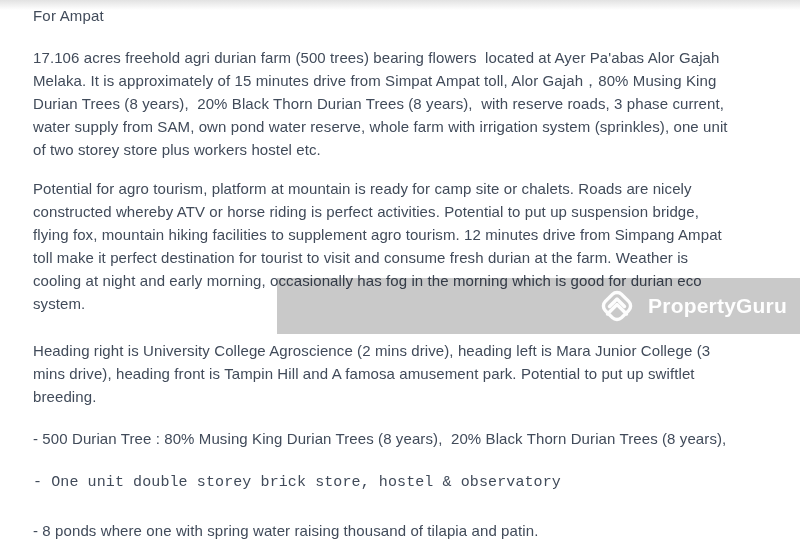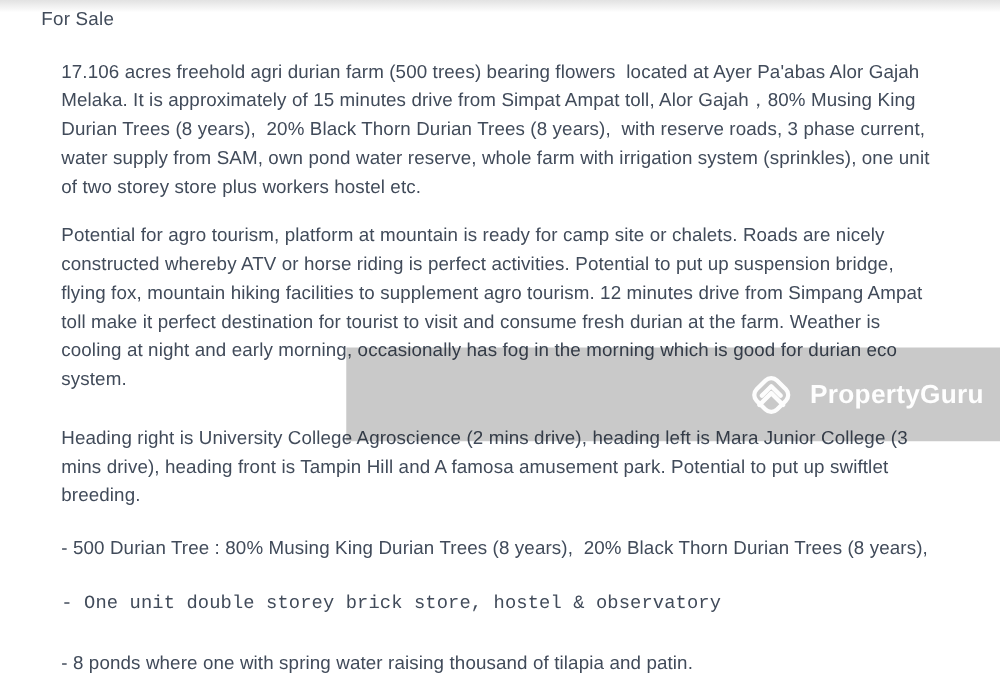--- a/index.html
+++ b/index.html
@@ -23,39 +23,39 @@
     padding: 6px 0 0 33px;
     width: 767px;
     color: #414b5a;
   }
   .status-label {
     font-size: 15px;
     line-height: 20px;
     letter-spacing: 0.2px;
   }
   .para {
-    margin: 16px;
+    margin: 0;
     font-size: 15px;
     line-height: 23px;
     letter-spacing: 0.1px;
     white-space: pre-wrap;
   }
   .para.p1 { margin-top: 20px; }
   .para.p2 { margin-top: 16px; }
   .para.p3 { margin-top: 24px; }
   .para.b1 { margin-top: 19px; }
   .para.b2 { margin-top: 21px; font-family: Liberation Mono, monospace; }
   .para.b3 { margin-top: 25px; }
 
   .watermark-band {
     position: absolute;
     left: 277px;
     top: 278px;
     width: 523px;
-    height: 75px;
+    height: 56px;
     background: rgba(0, 0, 0, 0.21);
     display: flex;
     align-items: center;
     justify-content: flex-end;
     padding-right: 13px;
     box-sizing: border-box;
     gap: 9px;
   }
   .wm-logo { width: 44px; height: 44px; flex: 0 0 auto; }
   .wm-text {
@@ -65,21 +65,21 @@
     letter-spacing: 0.2px;
     line-height: 44px;
   }
 </style>
 </head>
 <body>
 
 <div class="top-shade"></div>
 
 <main class="content">
-  <div class="status-label">For Sale</div>
+  <div class="status-label">For Ampat</div>
 
   <p class="para p1">17.106 acres freehold agri durian farm (500 trees) bearing flowers  located at Ayer Pa'abas Alor Gajah
 Melaka. It is approximately of 15 minutes drive from Simpat Ampat toll, Alor Gajah，80% Musing King
 Durian Trees (8 years),  20% Black Thorn Durian Trees (8 years),  with reserve roads, 3 phase current,
 water supply from SAM, own pond water reserve, whole farm with irrigation system (sprinkles), one unit
 of two storey store plus workers hostel etc.</p>
 
   <p class="para p2">Potential for agro tourism, platform at mountain is ready for camp site or chalets. Roads are nicely
 constructed whereby ATV or horse riding is perfect activities. Potential to put up suspension bridge,
 flying fox, mountain hiking facilities to supplement agro tourism. 12 minutes drive from Simpang Ampat

